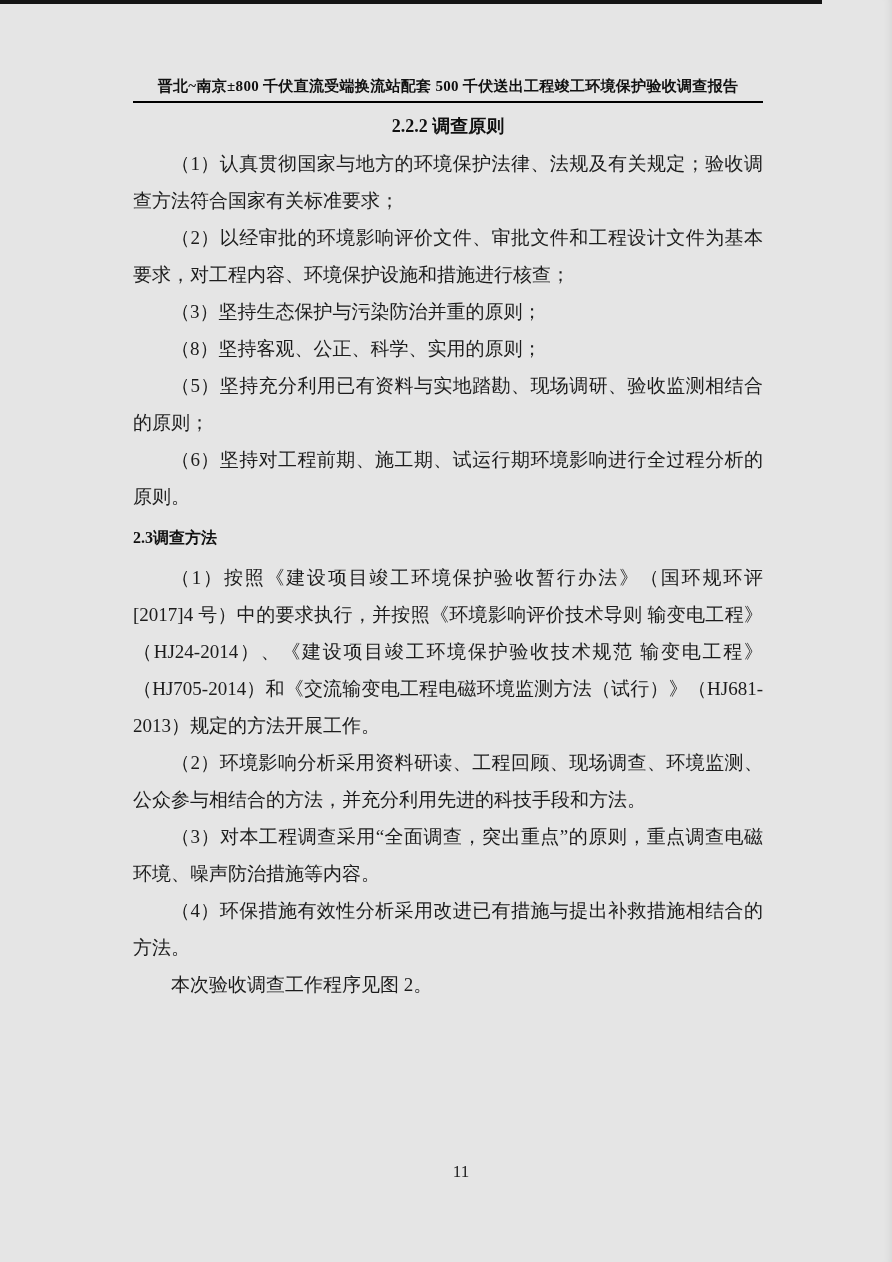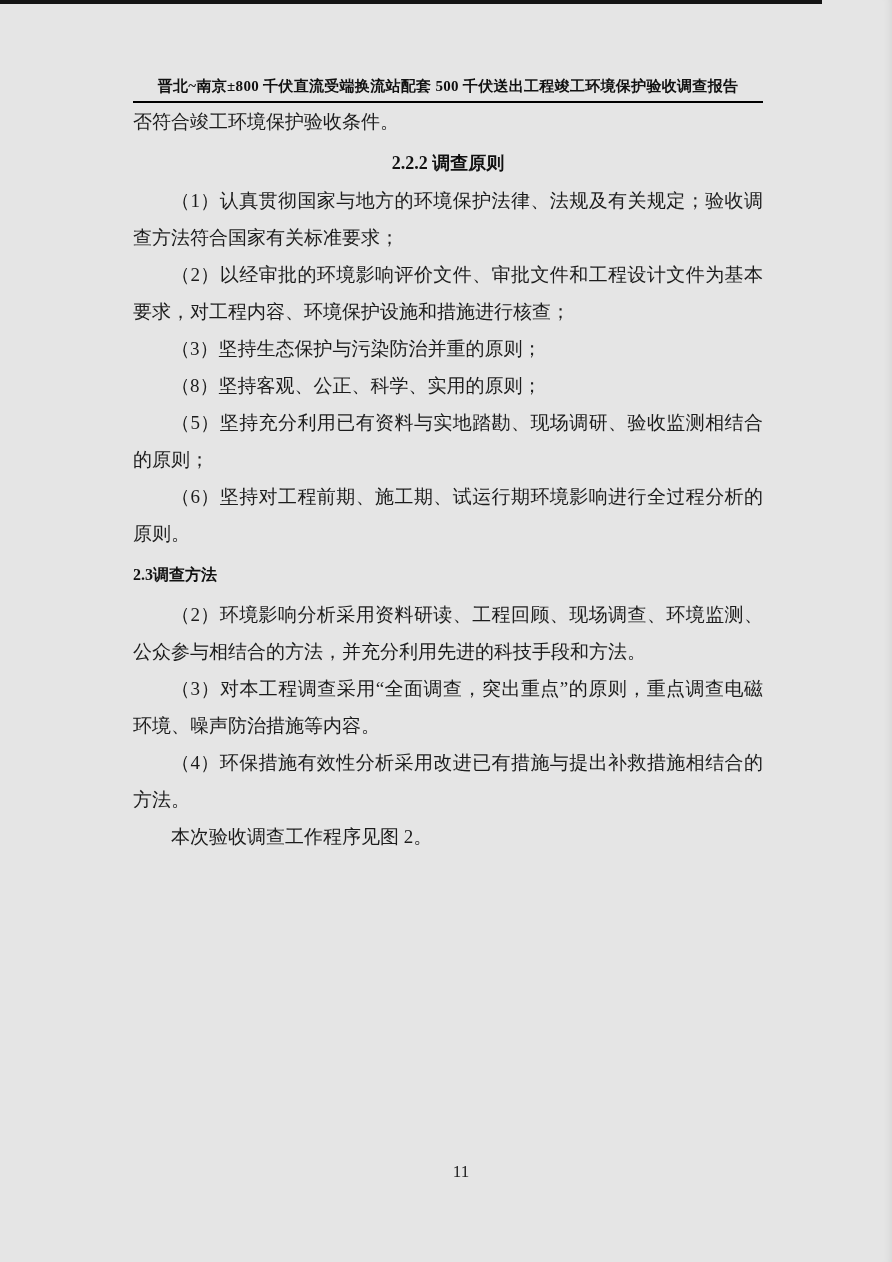--- a/index.html
+++ b/index.html
@@ -83,33 +83,33 @@
 </style>
 </head>
 <body>
 
 <div class="page">
   <div class="scan-bar"></div>
 
   <div class="content">
     <div class="running-header">晋北~南京±800 千伏直流受端换流站配套 500 千伏送出工程竣工环境保护验收调查报告</div>
 
-    <p class="body-par intro">否符合竣工环境保护验收条件。</p>
 
     <h3 class="sub-heading">2.2.2 调查原则</h3>
 
     <p class="body-par indent">（1）认真贯彻国家与地方的环境保护法律、法规及有关规定；验收调查方法符合国家有关标准要求；</p>
     <p class="body-par indent">（2）以经审批的环境影响评价文件、审批文件和工程设计文件为基本要求，对工程内容、环境保护设施和措施进行核查；</p>
     <p class="body-par indent">（3）坚持生态保护与污染防治并重的原则；</p>
     <p class="body-par indent">（8）坚持客观、公正、科学、实用的原则；</p>
     <p class="body-par indent">（5）坚持充分利用已有资料与实地踏勘、现场调研、验收监测相结合的原则；</p>
     <p class="body-par indent">（6）坚持对工程前期、施工期、试运行期环境影响进行全过程分析的原则。</p>
 
     <h2 class="main-heading">2.3调查方法</h2>
 
+    <p class="body-par indent">（1）按照《建设项目竣工环境保护验收暂行办法》（国环规环评[2017]4 号）中的要求执行，并按照《环境影响评价技术导则 输变电工程》（HJ24-2014）、《建设项目竣工环境保护验收技术规范 输变电工程》（HJ705-2014）和《交流输变电工程电磁环境监测方法（试行）》（HJ681-2013）规定的方法开展工作。</p>
     <p class="body-par indent">（2）环境影响分析采用资料研读、工程回顾、现场调查、环境监测、公众参与相结合的方法，并充分利用先进的科技手段和方法。</p>
     <p class="body-par indent">（3）对本工程调查采用“全面调查，突出重点”的原则，重点调查电磁环境、噪声防治措施等内容。</p>
     <p class="body-par indent">（4）环保措施有效性分析采用改进已有措施与提出补救措施相结合的方法。</p>
     <p class="body-par indent">本次验收调查工作程序见图 2。</p>
   </div>
 
   <div class="page-number">11</div>
 </div>
 
 </body></html>

